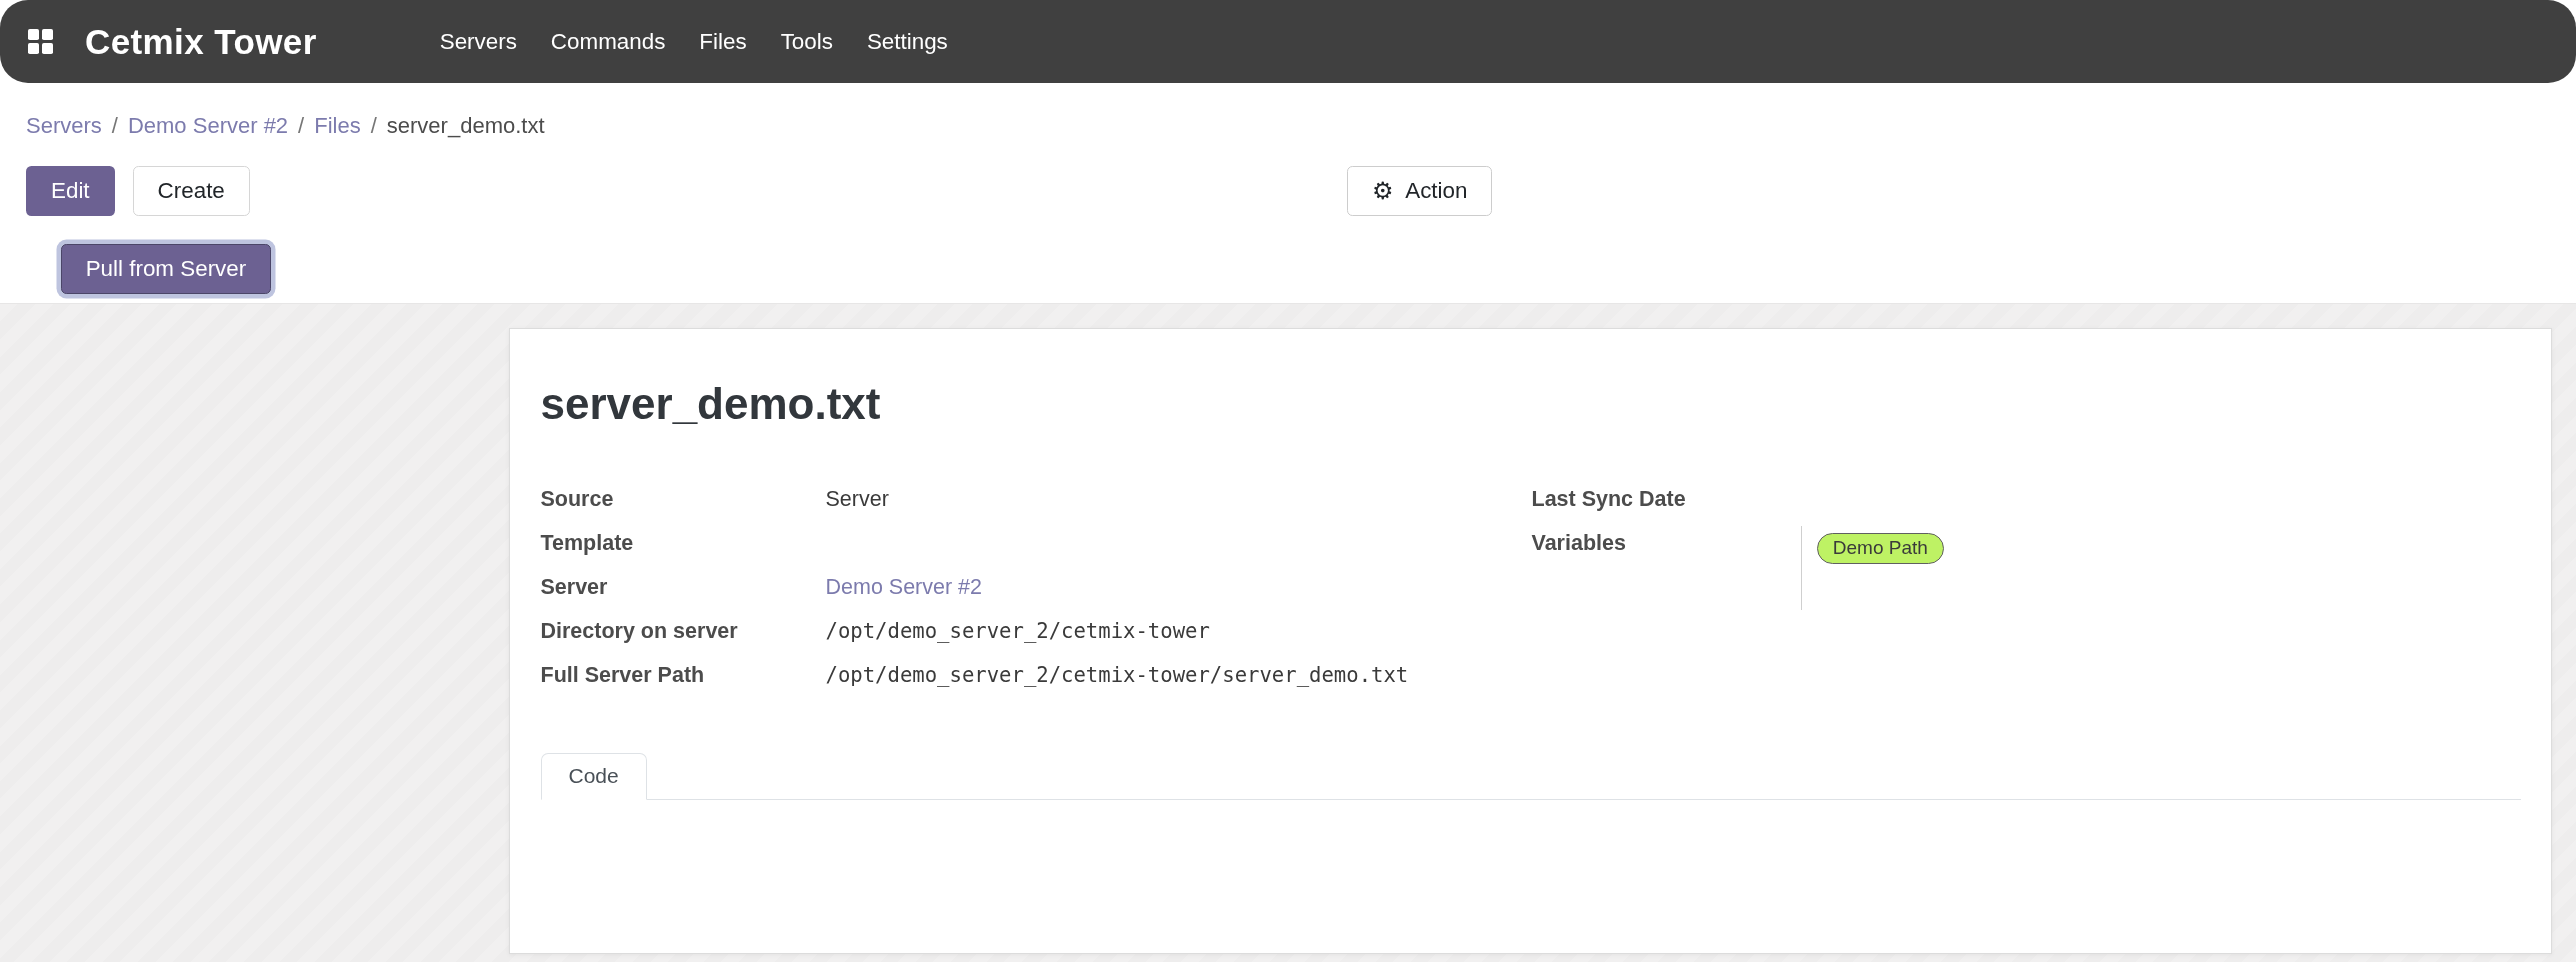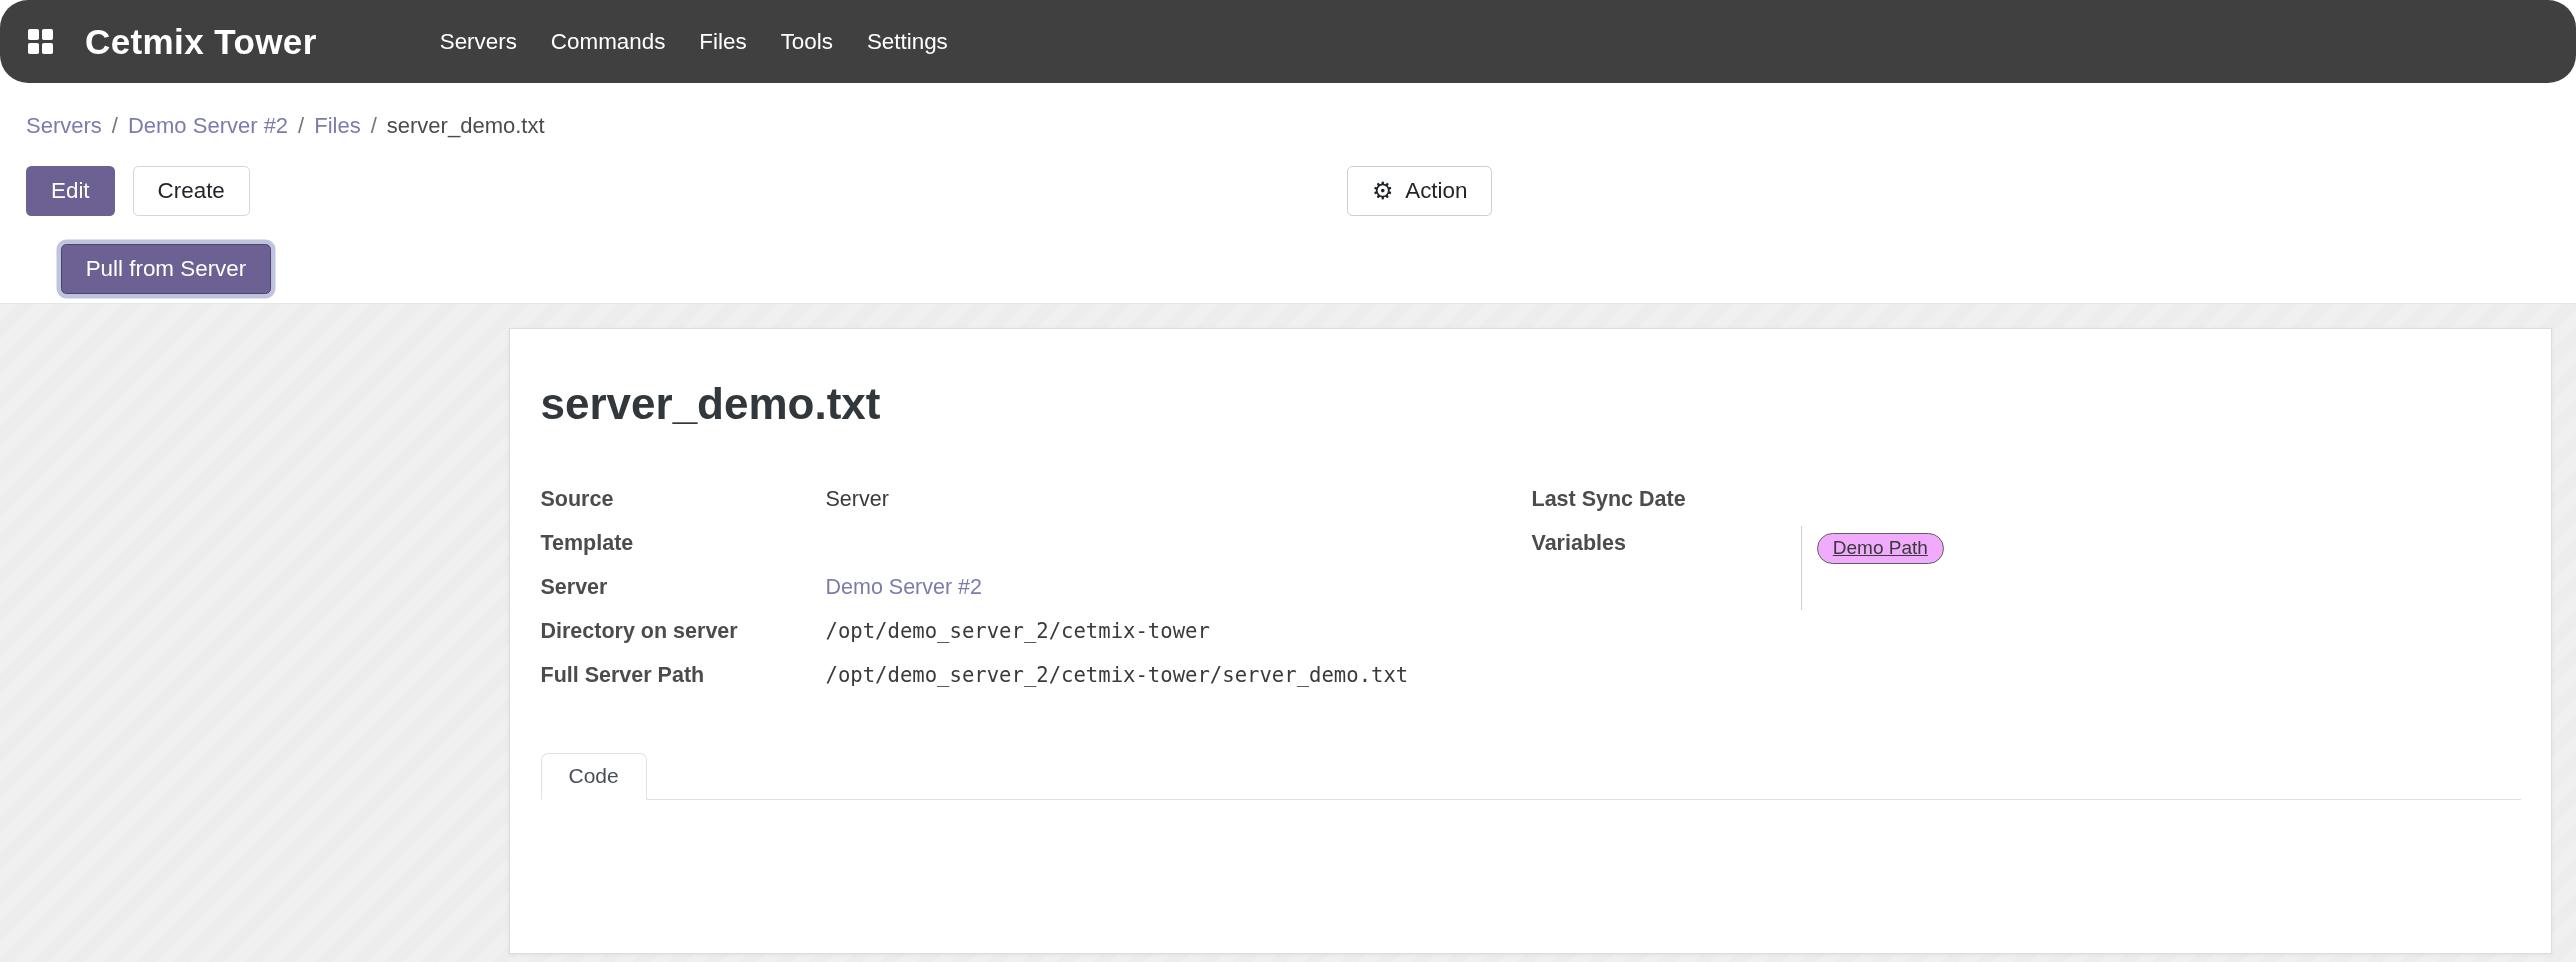--- a/index.html
+++ b/index.html
@@ -151,22 +151,21 @@
   }
   .tag-pill {
     display:inline-block;
     margin-top:2.7px;
     border:1.8px solid #606060;
     border-radius:17px;
     padding:1.8px 15.3px 3.6px;
     font-size:19px;
     color:#3a3a3a;
     line-height:24px;
-    background:#f0abfc;
-    text-decoration:underline;
+    background:#bef264;
   }
   .vdivider {
     position:absolute;
     left:269px; top:45px;
     width:0.9px; height:84px;
     background:#cfcfcf;
   }
 
   .notebook {
     margin-top:52px;

